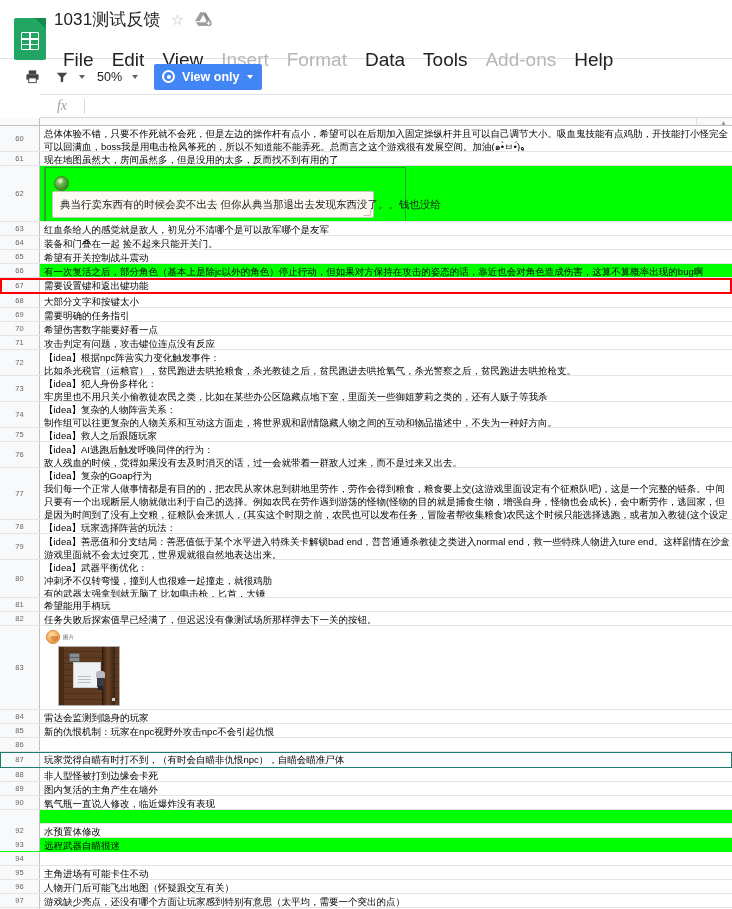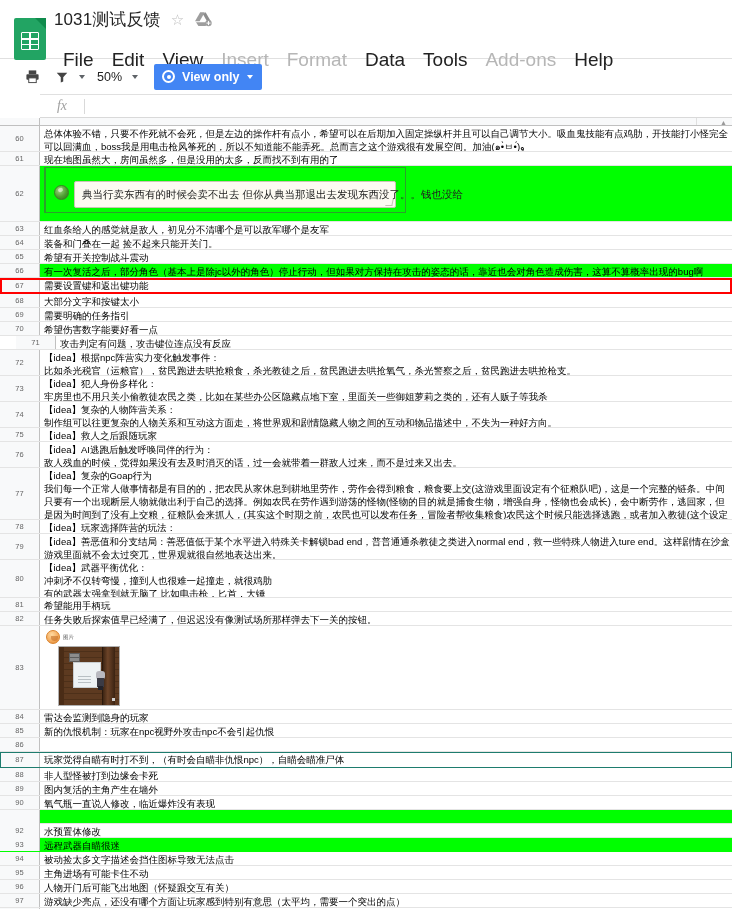--- a/index.html
+++ b/index.html
@@ -222,25 +222,26 @@
   
   .row.fill-green .cell { background: #00ff00; }
   .row.fill-green { background: #00ff00; }
   .row.bord-red  { outline: 2px solid #ff0000; outline-offset: -2px; }
   .row.bord-teal { outline: 1.5px solid #1e7c6e; outline-offset: -1px; }
 
   
   .comment-row { background: #00ff00; }
   .comment-wrap {
     display: flex; align-items: flex-start;
-    padding: 13px 0 4px 6px;
+    padding: 4px 0 4px 6px;
     background: #00ff00;
     border: 1px solid #2ca02c;
     border-left: 2px solid #2ca02c;
     width: 362px;
+    flex-direction: column;
   }
   .avatar-green {
     width: 15px; height: 15px; border-radius: 50%;
     margin: 4px 5px 0 2px;
     flex: 0 0 auto;
     background: radial-gradient(circle at 35% 32%, #9fd77f 0%, #4e9e32 55%, #2f6b1b 100%);
     border: 1px solid #3d7e27;
     position: relative;
   }
   .avatar-green::after {
@@ -477,21 +478,21 @@
         <div class="cell">大部分文字和按键太小</div>
       </div>
       <div class="row" style="height: 14px;">
         <div class="rnum">69</div>
         <div class="cell">需要明确的任务指引</div>
       </div>
       <div class="row" style="height: 14px;">
         <div class="rnum">70</div>
         <div class="cell">希望伤害数字能要好看一点</div>
       </div>
-      <div class="row" style="height: 14px; padding-left: 16px;">
+      <div class="row" style="height: 14px;">
         <div class="rnum">71</div>
         <div class="cell">攻击判定有问题，攻击键位连点没有反应</div>
       </div>
       <div class="row" style="height: 26px;">
         <div class="rnum">72</div>
         <div class="cell wrapped">【idea】根据npc阵营实力变化触发事件：
 比如杀光税官（运粮官），贫民跑进去哄抢粮食，杀光教徒之后，贫民跑进去哄抢氧气，杀光警察之后，贫民跑进去哄抢枪支。</div>
       </div>
       <div class="row" style="height: 26px;">
         <div class="rnum">73</div>
@@ -577,21 +578,20 @@
       <div class="row" style="height: 14px;">
         <div class="rnum">92</div>
         <div class="cell">水预置体修改</div>
       </div>
       <div class="row fill-green" style="height: 14px;">
         <div class="rnum">93</div>
         <div class="cell">远程武器自瞄很迷</div>
       </div>
       <div class="row" style="height: 14px;">
         <div class="rnum">94</div>
-        <div class="cell">被动捡太多文字描述会挡住图标导致无法点击</div>
       </div>
       <div class="row" style="height: 14px;">
         <div class="rnum">95</div>
         <div class="cell">主角进场有可能卡住不动</div>
       </div>
       <div class="row" style="height: 14px;">
         <div class="rnum">96</div>
         <div class="cell">人物开门后可能飞出地图（怀疑跟交互有关）</div>
       </div>
       <div class="row" style="height: 14px;">

